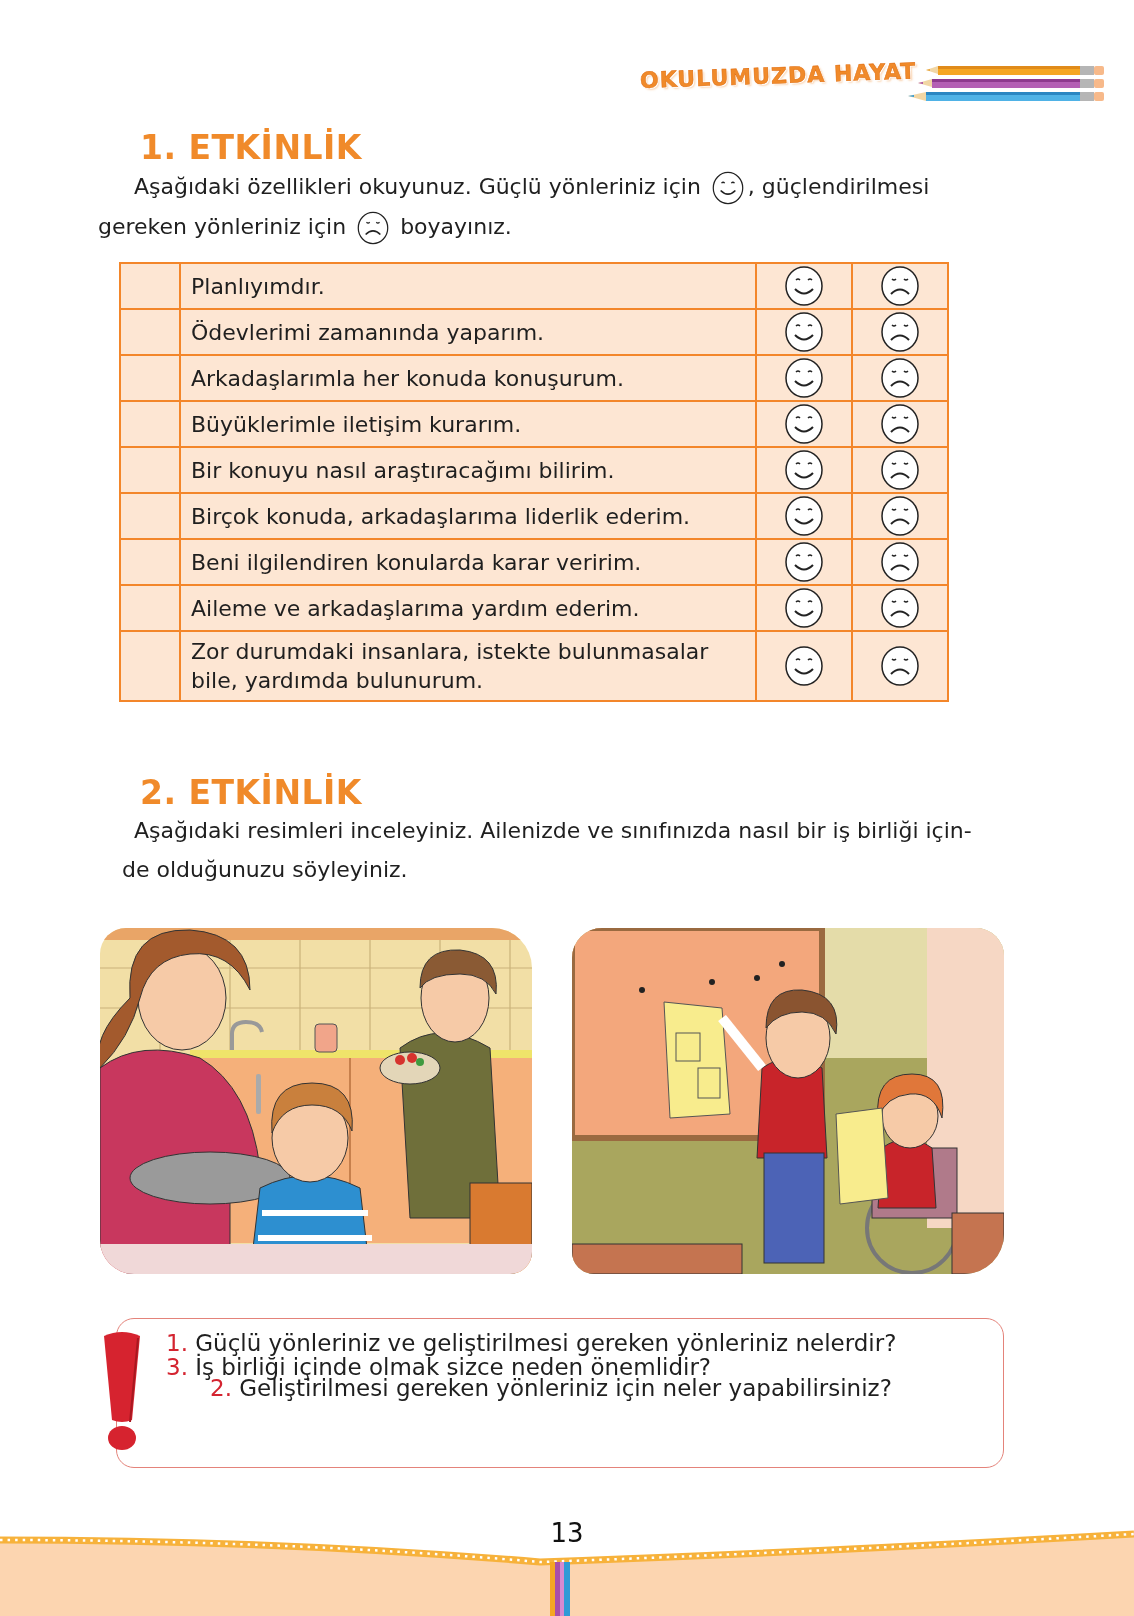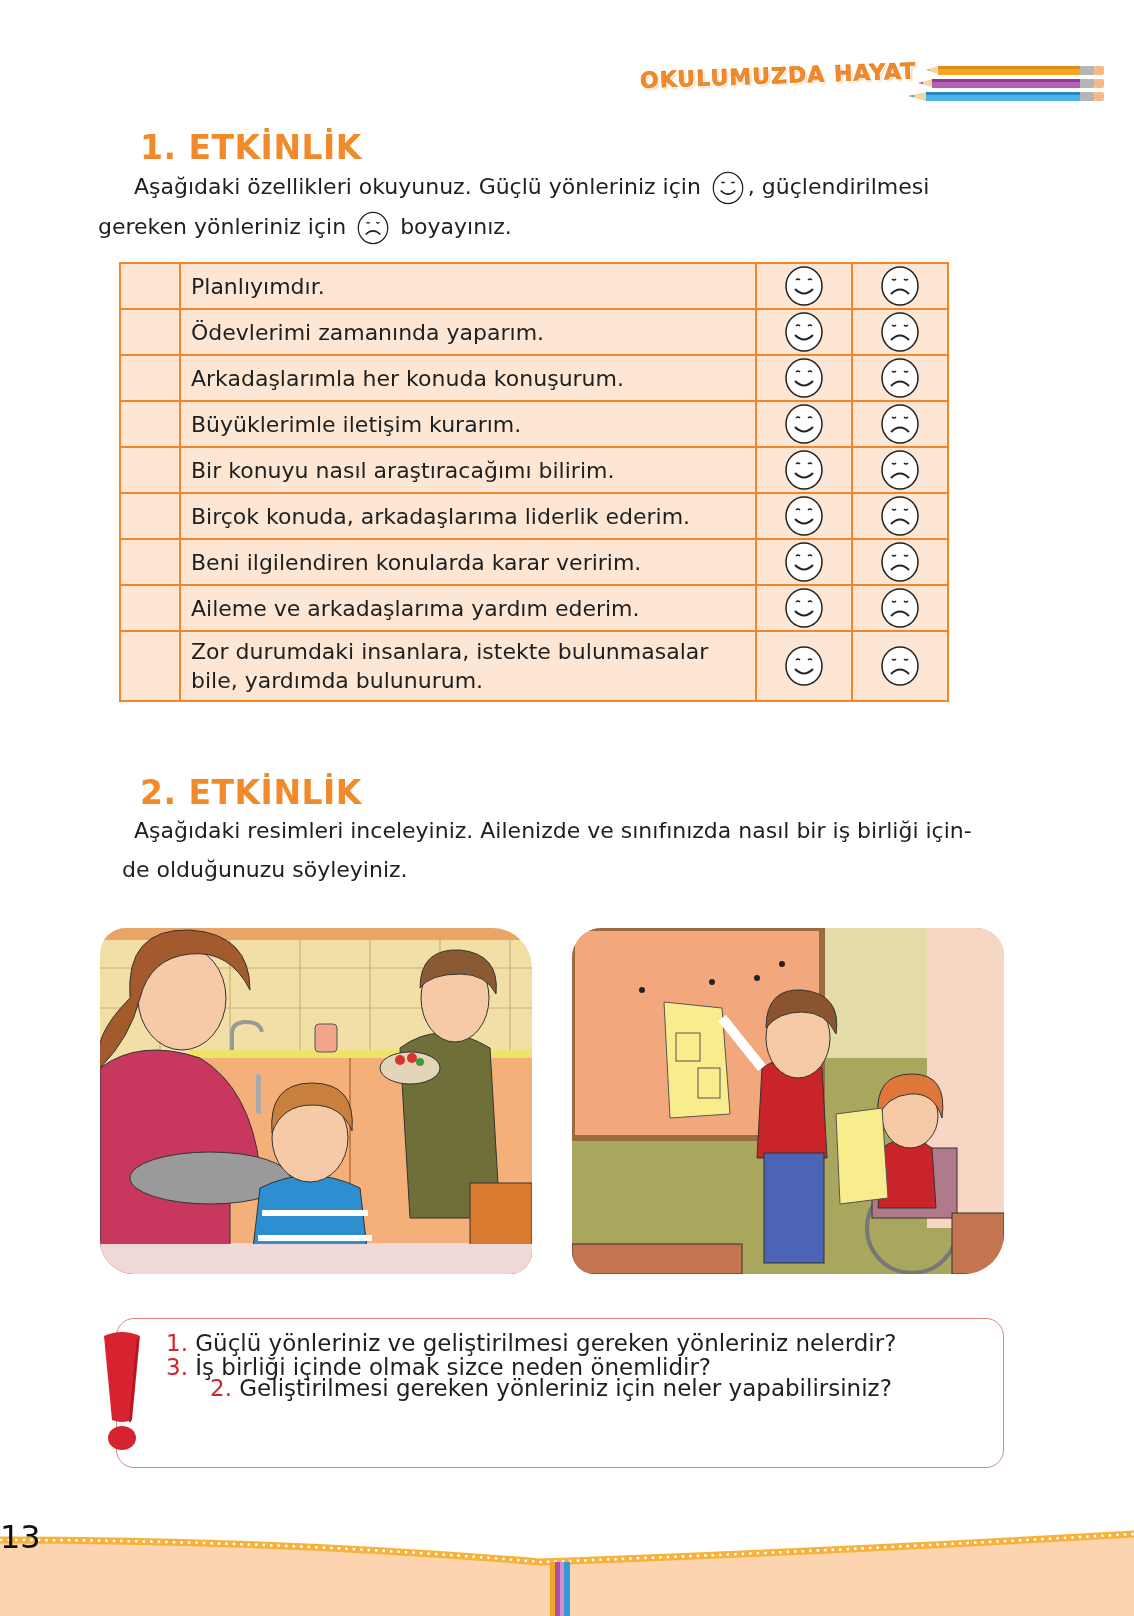--- a/index.html
+++ b/index.html
@@ -50,22 +50,22 @@
     border: 1.5px solid #e4837a; border-radius: 18px; background: #fff;
   }
   .exclaim { position: absolute; left: 98px; top: 1330px; width: 48px; height: 122px; }
   .question {
     position: absolute; left: 166px; font-size: 23px; color: #1f1f1f;
   }
   .question .qnum { color: #d42430; }
 
   
   .page-number {
-    position: absolute; left: 0; width: 1134px; top: 1518px; text-align: left;
-    font-size: 32px; font-family: "DejaVu Sans", sans-serif; color: #111;
+    position: absolute; left: 0; width: 1134px; top: 1518px; text-align: center;
+    font-size: 26px; font-family: "DejaVu Sans", sans-serif; color: #111;
   }
   .footer-wave { position: absolute; left: 0; top: 1530px; width: 1134px; height: 86px; }
 </style>
 </head>
 <body>
 
 <div class="header-title">OKULUMUZDA HAYAT</div>
 <svg class="pencils" viewBox="0 0 200 42">
   <g>
     <polygon points="18,6 30,2 30,10" fill="#f1d6a4"></polygon>

